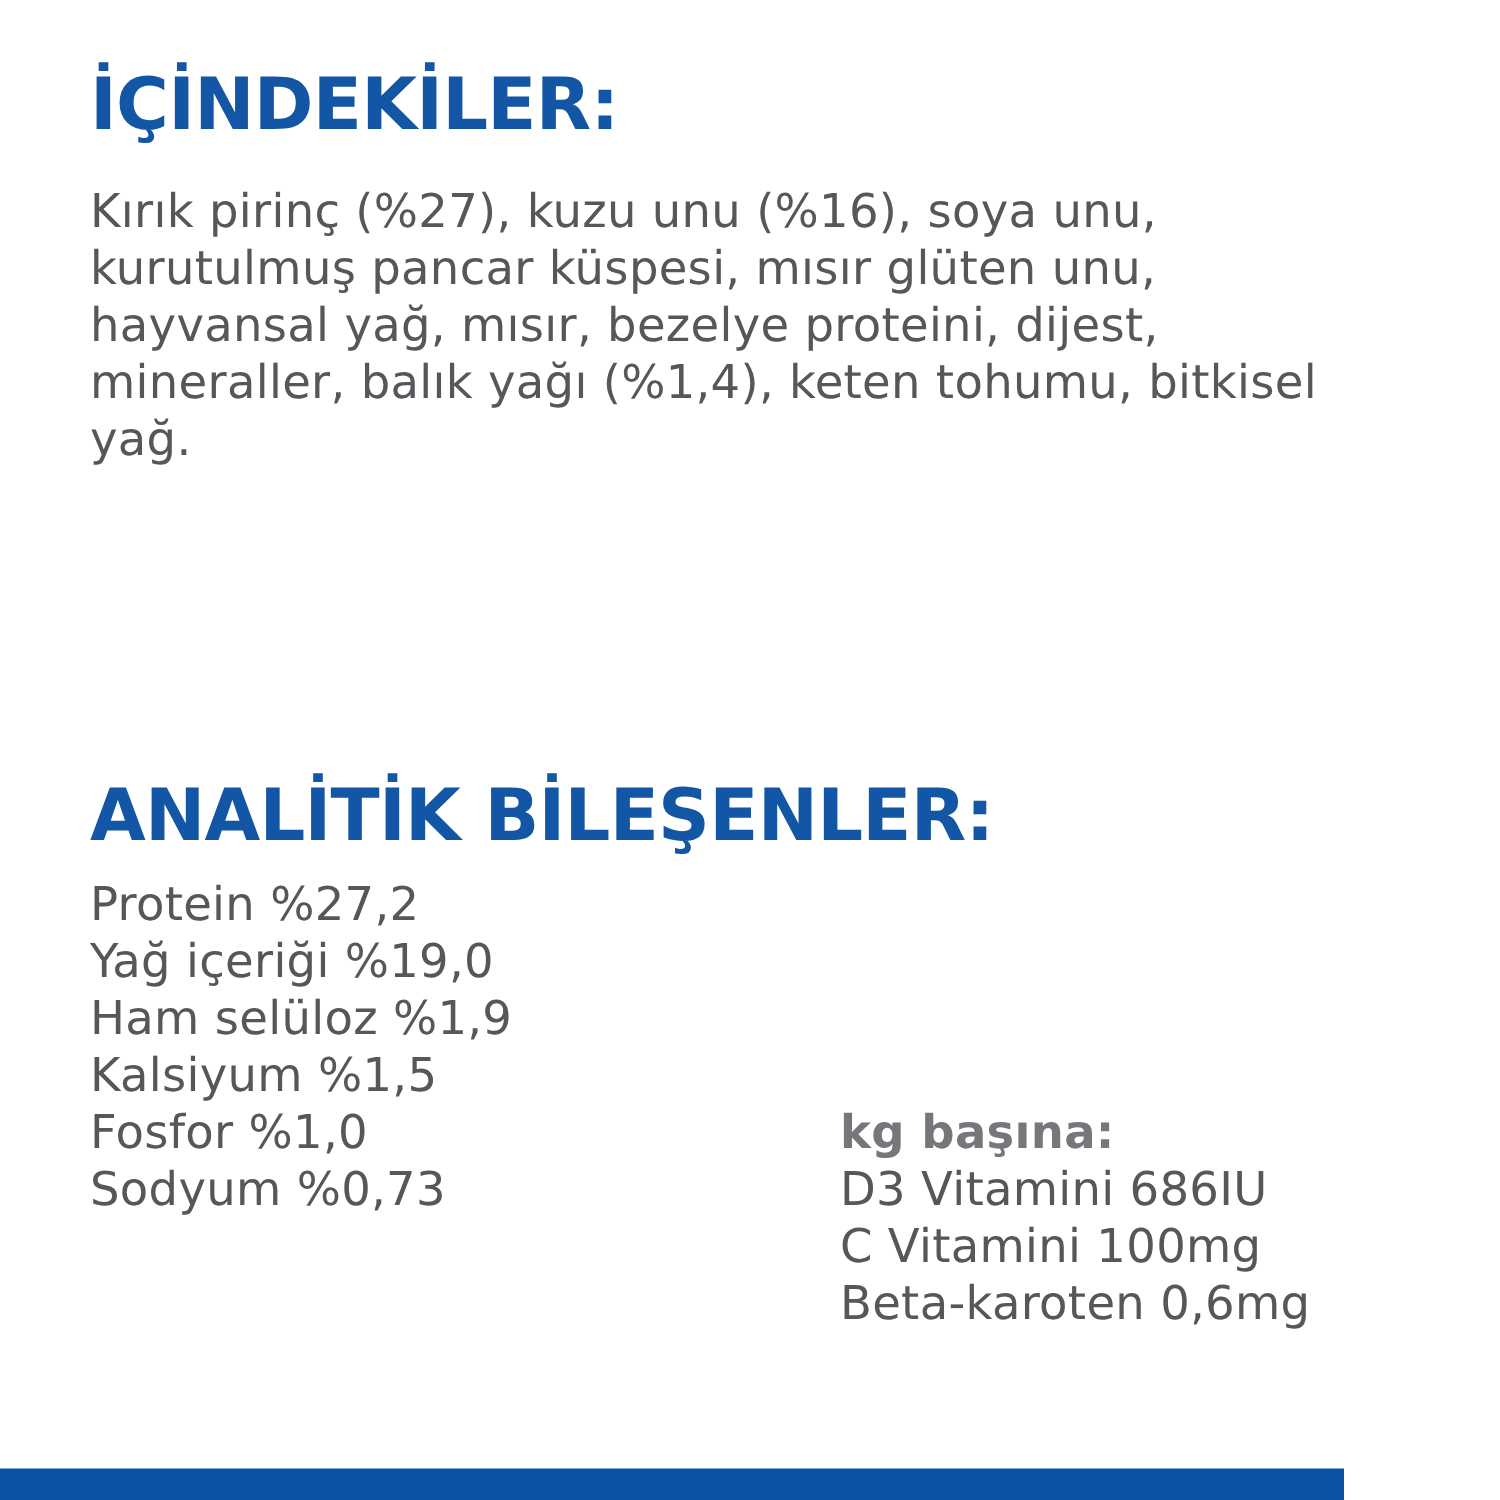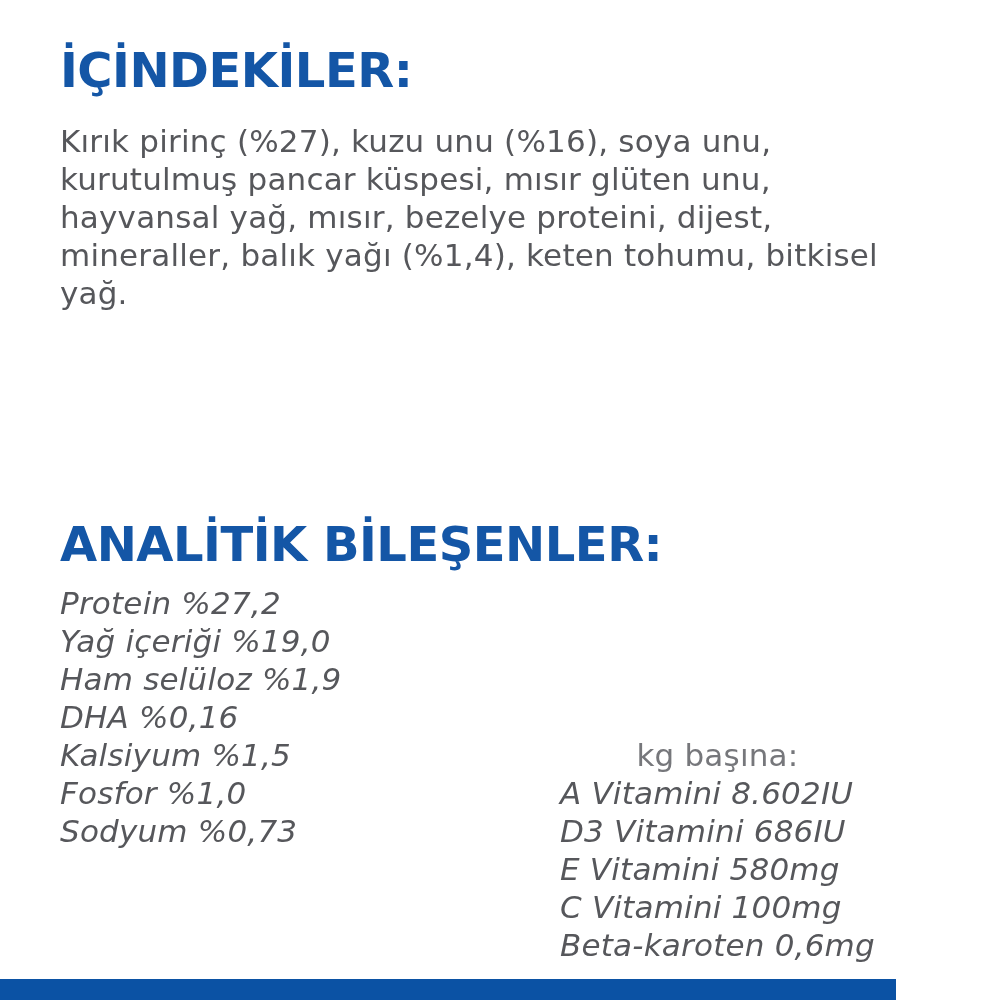--- a/index.html
+++ b/index.html
@@ -41,37 +41,36 @@
     top: 122px;
     width: 910px;
   }
   .para div { white-space: nowrap; }
 
   ul.plain-list {
     list-style: none;
     margin: 0;
     padding: 0;
   }
-  ul.plain-list li { white-space: nowrap; font-style: italic; }
+  ul.plain-list li { white-space: nowrap; }
 
   #components-list {
     position: absolute;
     left: 60px;
     top: 584px;
   }
   .perkg-block {
     position: absolute;
     left: 560px;
     top: 736px;
   }
   .perkg-label {
-    font-weight: normal;
+    font-weight: bold;
     color: var(--perkg-gray, #76777b);
     white-space: nowrap;
-    text-align: center;
   }
   .bottom-bar {
     position: absolute;
     left: 0;
     bottom: 0;
     width: 100%;
     height: 21px;
     background: var(--bar-blue, #0b52a4);
   }
 </style>
@@ -89,32 +88,29 @@
       <div>mineraller, balık yağı (%1,4), keten tohumu, bitkisel</div>
       <div>yağ.</div>
     </div>
 
   <h1 id="analytical-heading" class="section-heading">ANALİTİK BİLEŞENLER:</h1>
 
   <ul id="components-list" class="plain-list body-text">
       <li>Protein %27,2</li>
       <li>Yağ içeriği %19,0</li>
       <li>Ham selüloz %1,9</li>
-      <li>DHA %0,16</li>
       <li>Kalsiyum %1,5</li>
       <li>Fosfor %1,0</li>
       <li>Sodyum %0,73</li>
     </ul>
 
   <div class="perkg-block body-text">
     <div class="perkg-label">kg başına:</div>
     <ul class="plain-list">
-        <li>A Vitamini 8.602IU</li>
         <li>D3 Vitamini 686IU</li>
-        <li>E Vitamini 580mg</li>
         <li>C Vitamini 100mg</li>
         <li>Beta-karoten 0,6mg</li>
       </ul>
   </div>
 
   <div class="bottom-bar"></div>
 
 </div>
 
 </body></html>

